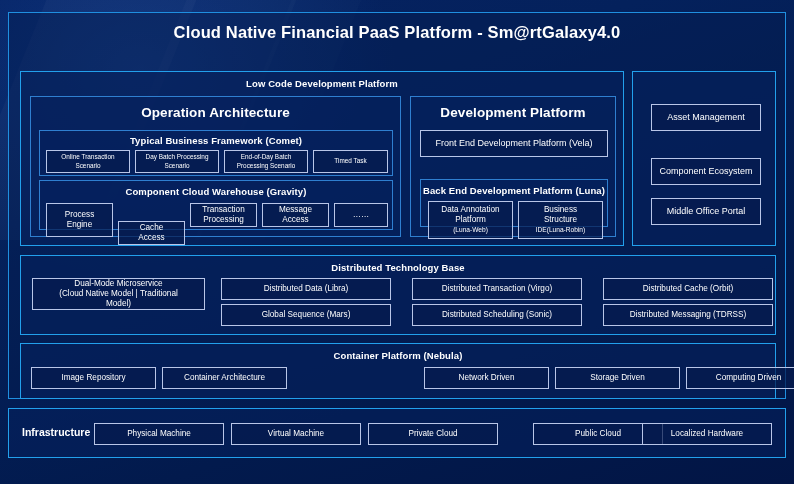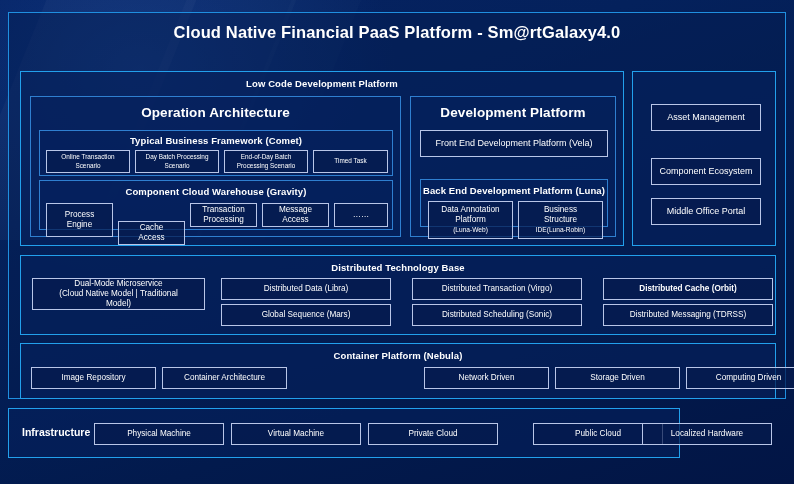--- a/index.html
+++ b/index.html
@@ -115,21 +115,21 @@
     flex-direction: column;
     align-items: center;
     justify-content: center;
     line-height: 10px;
   }
 
   
   .infra-bar {
     position: absolute;
     left: 8px; top: 408px;
-    width: 672px; height: 50px;
+    width: 778px; height: 50px;
     box-sizing: border-box;
     border: 1.5px solid #22a0ec;
     background: rgba(6,32,92,0.55);
   }
   .infra-label {
     position: absolute;
     left: 13px; top: 17px;
     font-size: 10.5px;
     font-weight: bold;
     color: #ffffff;
@@ -230,21 +230,21 @@
       <div class="chip md" style="left:11px; top:22px; width:173px; height:32px;">
         <span class="chip-stack">
           <span>Dual-Mode Microservice</span>
           <span>(Cloud Native Model | Traditional</span>
           <span>Model)</span>
         </span>
       </div>
 
       <div class="chip md" style="left:200px; top:22px; width:170px; height:22px;">Distributed Data (Libra)</div>
       <div class="chip md" style="left:391px; top:22px; width:170px; height:22px;">Distributed Transaction (Virgo)</div>
-      <div class="chip md" style="left:582px; top:22px; width:170px; height:22px;font-weight:bold;">Distributed Cache (Orbit)</div>
+      <div class="chip md" style="left:582px; top:22px; width:170px; height:22px;">Distributed Cache (Orbit)</div>
 
       <div class="chip md" style="left:200px; top:48px; width:170px; height:22px;">Global Sequence (Mars)</div>
       <div class="chip md" style="left:391px; top:48px; width:170px; height:22px;">Distributed Scheduling (Sonic)</div>
       <div class="chip md" style="left:582px; top:48px; width:170px; height:22px;">Distributed Messaging (TDRSS)</div>
     </div>
 
     <div class="panel panel-cyan" style="left:11px; top:330px; width:756px; height:56px;">
       <div class="panel-head">Container Platform (Nebula)</div>
       <div class="chip md" style="left:10px; top:23px; width:125px; height:22px;">Image Repository</div>
       <div class="chip md" style="left:141px; top:23px; width:125px; height:22px;">Container Architecture</div>

